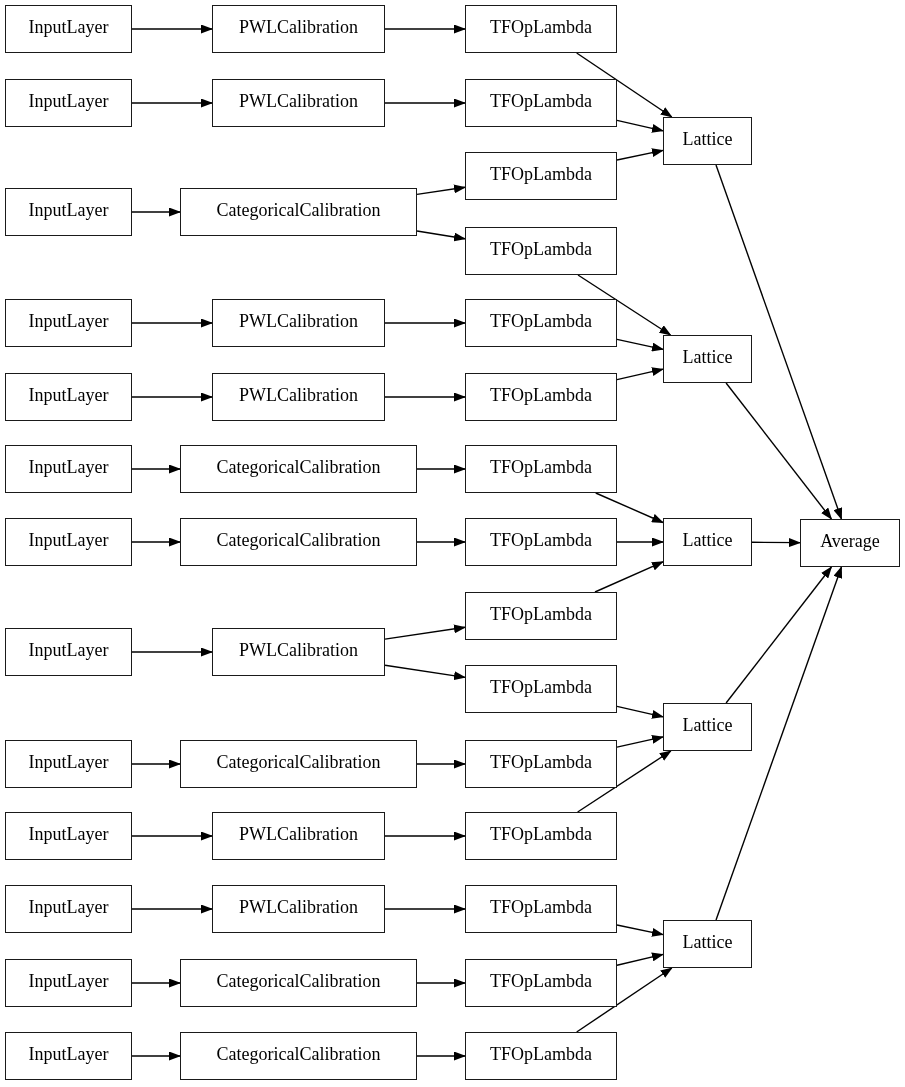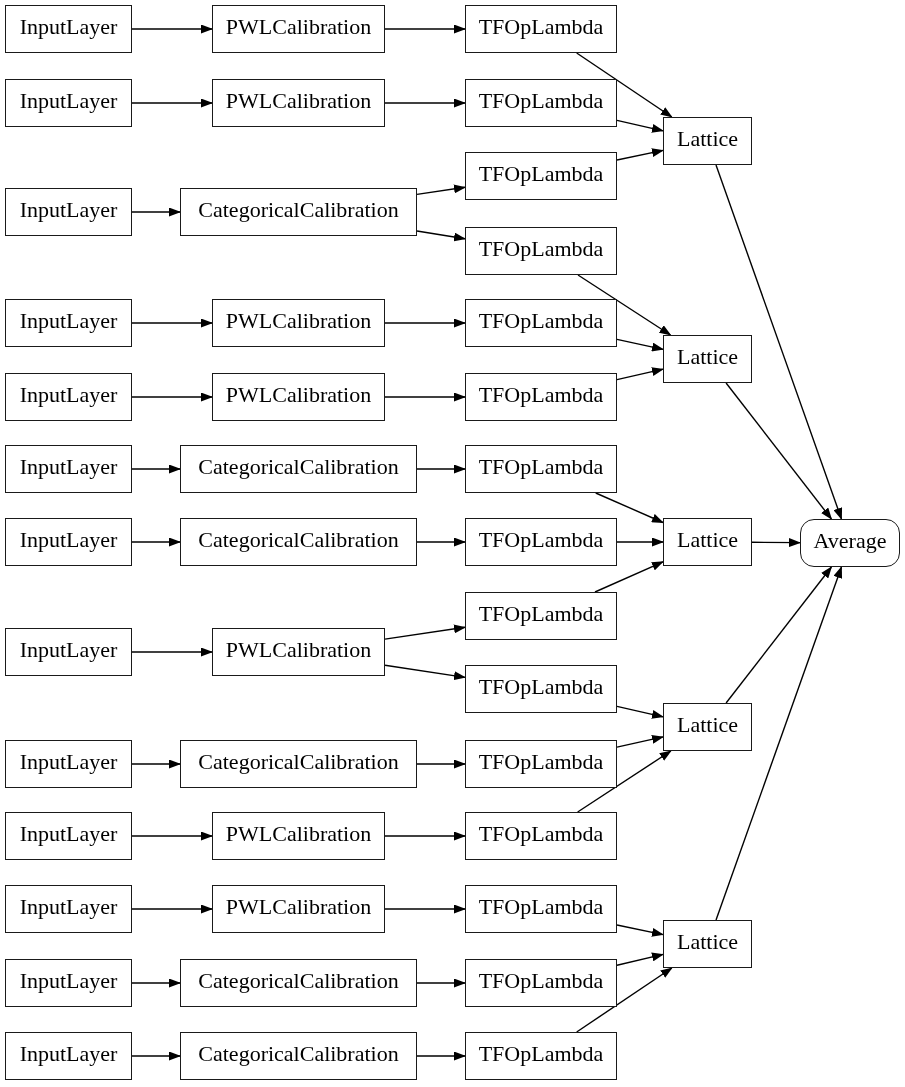--- a/index.html
+++ b/index.html
@@ -23,21 +23,21 @@
     height: 1087px;
   }
   .node {
     position: absolute;
     box-sizing: border-box;
     background: #ffffff;
     border: 1.5px solid #1a1a1a;
     display: flex;
     align-items: center;
     justify-content: center;
-    font-size: 22px;
+    font-size: 18px;
     line-height: 1;
     color: #000000;
     white-space: nowrap;
     padding-bottom: 4px;
   }
 </style>
 </head>
 <body>
 
 <div class="canvas" id="scene">
@@ -138,15 +138,15 @@
       <div class="node" style="left: 465px; top: 740px; width: 152px; height: 48px; border-color: rgb(26, 26, 26); background: rgb(255, 255, 255); color: rgb(0, 0, 0);">TFOpLambda</div>
       <div class="node" style="left: 465px; top: 812px; width: 152px; height: 48px; border-color: rgb(26, 26, 26); background: rgb(255, 255, 255); color: rgb(0, 0, 0);">TFOpLambda</div>
       <div class="node" style="left: 465px; top: 885px; width: 152px; height: 48px; border-color: rgb(26, 26, 26); background: rgb(255, 255, 255); color: rgb(0, 0, 0);">TFOpLambda</div>
       <div class="node" style="left: 465px; top: 959px; width: 152px; height: 48px; border-color: rgb(26, 26, 26); background: rgb(255, 255, 255); color: rgb(0, 0, 0);">TFOpLambda</div>
       <div class="node" style="left: 465px; top: 1032px; width: 152px; height: 48px; border-color: rgb(26, 26, 26); background: rgb(255, 255, 255); color: rgb(0, 0, 0);">TFOpLambda</div>
       <div class="node" style="left: 663px; top: 117px; width: 89px; height: 48px; border-color: rgb(26, 26, 26); background: rgb(255, 255, 255); color: rgb(0, 0, 0);">Lattice</div>
       <div class="node" style="left: 663px; top: 335px; width: 89px; height: 48px; border-color: rgb(26, 26, 26); background: rgb(255, 255, 255); color: rgb(0, 0, 0);">Lattice</div>
       <div class="node" style="left: 663px; top: 518px; width: 89px; height: 48px; border-color: rgb(26, 26, 26); background: rgb(255, 255, 255); color: rgb(0, 0, 0);">Lattice</div>
       <div class="node" style="left: 663px; top: 703px; width: 89px; height: 48px; border-color: rgb(26, 26, 26); background: rgb(255, 255, 255); color: rgb(0, 0, 0);">Lattice</div>
       <div class="node" style="left: 663px; top: 920px; width: 89px; height: 48px; border-color: rgb(26, 26, 26); background: rgb(255, 255, 255); color: rgb(0, 0, 0);">Lattice</div>
-      <div class="node" style="left: 800px; top: 519px; width: 100px; height: 48px; border-color: rgb(26, 26, 26); background: rgb(255, 255, 255); color: rgb(0, 0, 0); border-radius: 14px;">Average</div>
+      <div class="node" style="left: 800px; top: 519px; width: 100px; height: 48px; border-color: rgb(26, 26, 26); background: rgb(255, 255, 255); color: rgb(0, 0, 0);">Average</div>
     </div>
 </div>
 
 </body></html>

